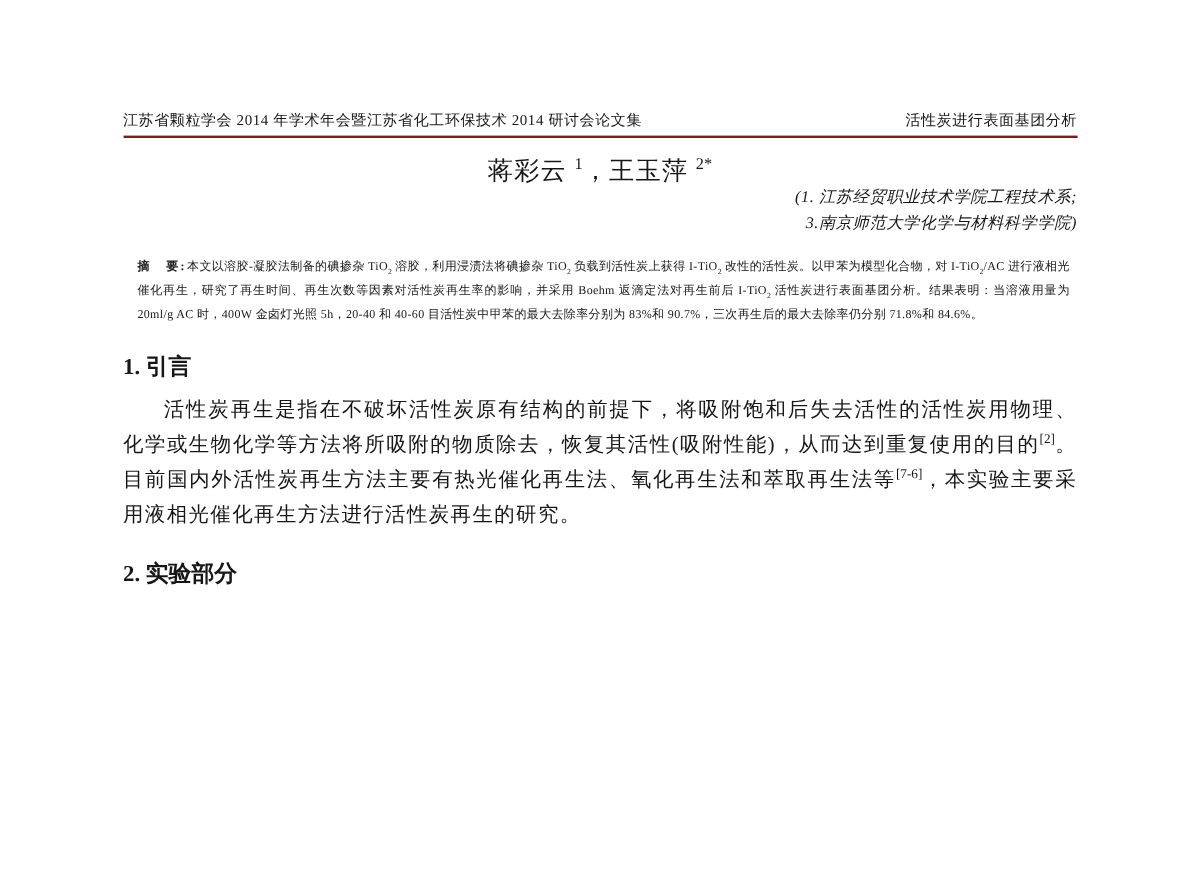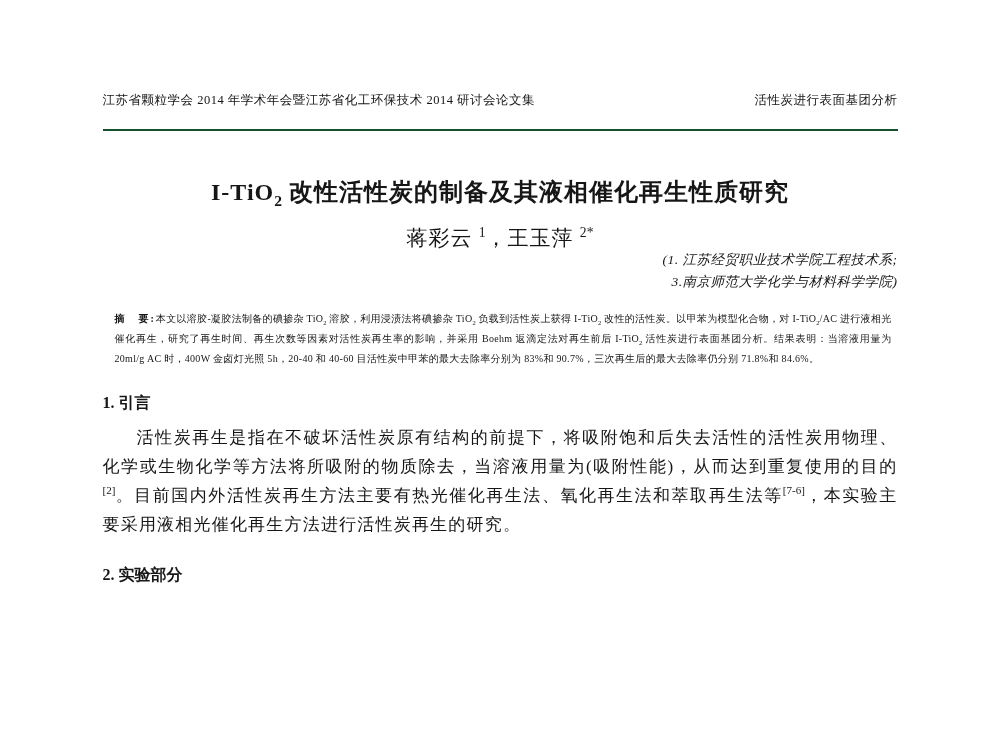--- a/index.html
+++ b/index.html
@@ -16,22 +16,22 @@
     width: 795px;
     margin: 0 auto;
     padding-top: 92px;
   }
   .running-header {
     display: flex;
     justify-content: space-between;
     align-items: flex-end;
     font-size: 12.5px;
     letter-spacing: 0.5px;
-    padding-bottom: 20px;
-    border-bottom: 2px solid #14532d;
+    padding-bottom: 4px;
+    border-bottom: 2px solid #7f1d1d;
   }
   .paper-title {
     margin: 42px 0 0 0;
     text-align: center;
     font-size: 24px;
     font-weight: bold;
     line-height: 38px;
     letter-spacing: 1px;
   }
   .authors {
@@ -54,21 +54,21 @@
     font-size: 10px;
     line-height: 20px;
     text-align: justify;
     letter-spacing: 0.3px;
   }
   .abstract .abs-label {
     letter-spacing: 2px;
   }
   .section-heading {
     margin: 22px 0 0 0;
-    font-size: 16px;
+    font-size: 19px;
     font-weight: bold;
     line-height: 28px;
   }
   .section-heading.first {
     margin-top: 20px;
   }
   .body-para {
     margin: 8px 0 0 0;
     font-size: 17px;
     line-height: 29px;
@@ -88,31 +88,30 @@
 </head>
 <body>
 
 <div class="page">
 
   <div class="running-header">
     <span>江苏省颗粒学会 2014 年学术年会暨江苏省化工环保技术 2014 研讨会论文集</span>
     <span>活性炭进行表面基团分析</span>
   </div>
 
-  <h1 class="paper-title"><span>I-TiO</span><sub>2</sub><span> 改性活性炭的制备及其液相催化再生性质研究</span></h1>
 
   <div class="authors"><span>蒋彩云 </span><sup>1</sup><span>，王玉萍 </span><sup>2*</sup></div>
 
   <div class="affiliations">
     <div>(1. 江苏经贸职业技术学院工程技术系;</div>
     <div>3.南京师范大学化学与材料科学学院)</div>
   </div>
 
   <p class="abstract"><b class="abs-label">摘　要:</b><span><span>本文以溶胶-凝胶法制备的碘掺杂 TiO</span><sub>2</sub><span> 溶胶，利用浸渍法将碘掺杂 TiO</span><sub>2</sub><span> 负载到活性炭上获得 I-TiO</span><sub>2</sub><span> 改性的活性炭。以甲苯为模型化合物，对 I-TiO</span><sub>2</sub><span>/AC 进行液相光催化再生，研究了再生时间、再生次数等因素对活性炭再生率的影响，并采用 Boehm 返滴定法对再生前后 I-TiO</span><sub>2</sub><span> 活性炭进行表面基团分析。结果表明：当溶液用量为 20ml/g AC 时，400W 金卤灯光照 5h，20-40 和 40-60 目活性炭中甲苯的最大去除率分别为 83%和 90.7%，三次再生后的最大去除率仍分别 71.8%和 84.6%。</span></span></p>
 
   <h2 class="section-heading first">1. 引言</h2>
 
 
-  <p class="body-para second"><span>活性炭再生是指在不破坏活性炭原有结构的前提下，将吸附饱和后失去活性的活性炭用物理、化学或生物化学等方法将所吸附的物质除去，当溶液用量为(吸附性能)，从而达到重复使用的目的</span><sup>[2]</sup><span>。目前国内外活性炭再生方法主要有热光催化再生法、氧化再生法和萃取再生法等</span><sup>[7-6]</sup><span>，本实验主要采用液相光催化再生方法进行活性炭再生的研究。</span></p>
+  <p class="body-para second"><span>活性炭再生是指在不破坏活性炭原有结构的前提下，将吸附饱和后失去活性的活性炭用物理、化学或生物化学等方法将所吸附的物质除去，恢复其活性(吸附性能)，从而达到重复使用的目的</span><sup>[2]</sup><span>。目前国内外活性炭再生方法主要有热光催化再生法、氧化再生法和萃取再生法等</span><sup>[7-6]</sup><span>，本实验主要采用液相光催化再生方法进行活性炭再生的研究。</span></p>
 
   <h2 class="section-heading">2. 实验部分</h2>
 
 </div>
 
 </body></html>

